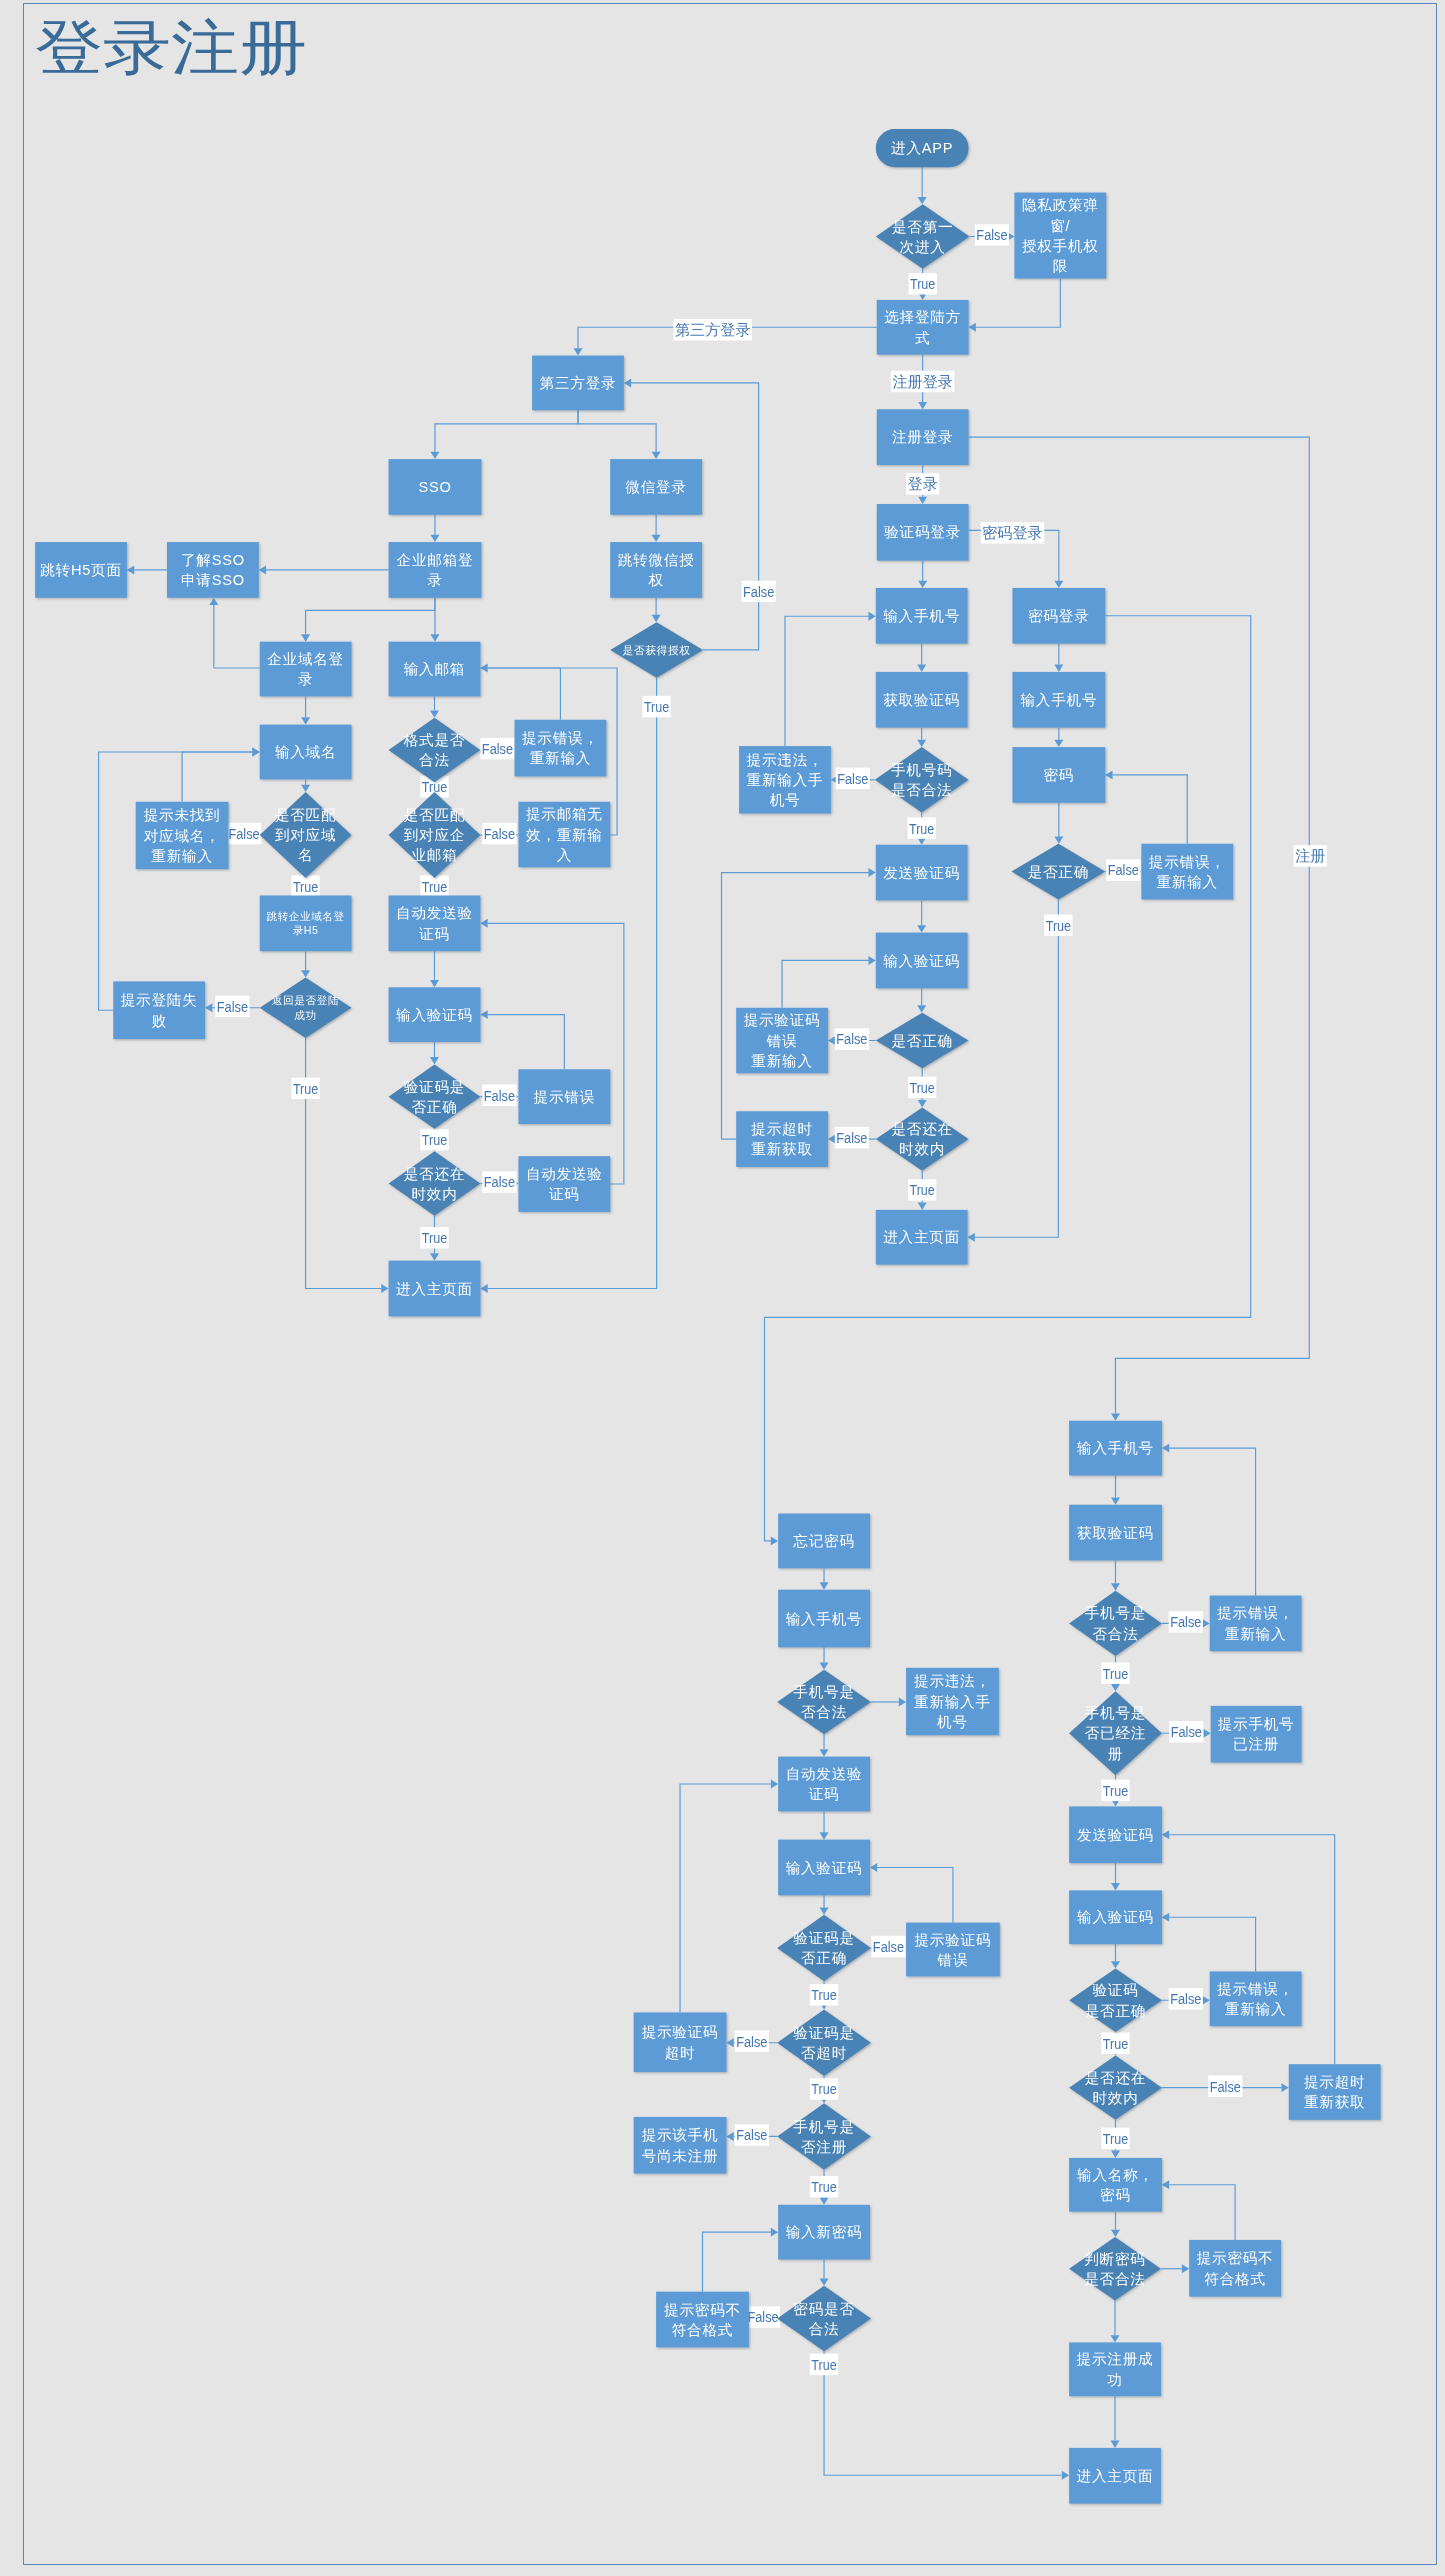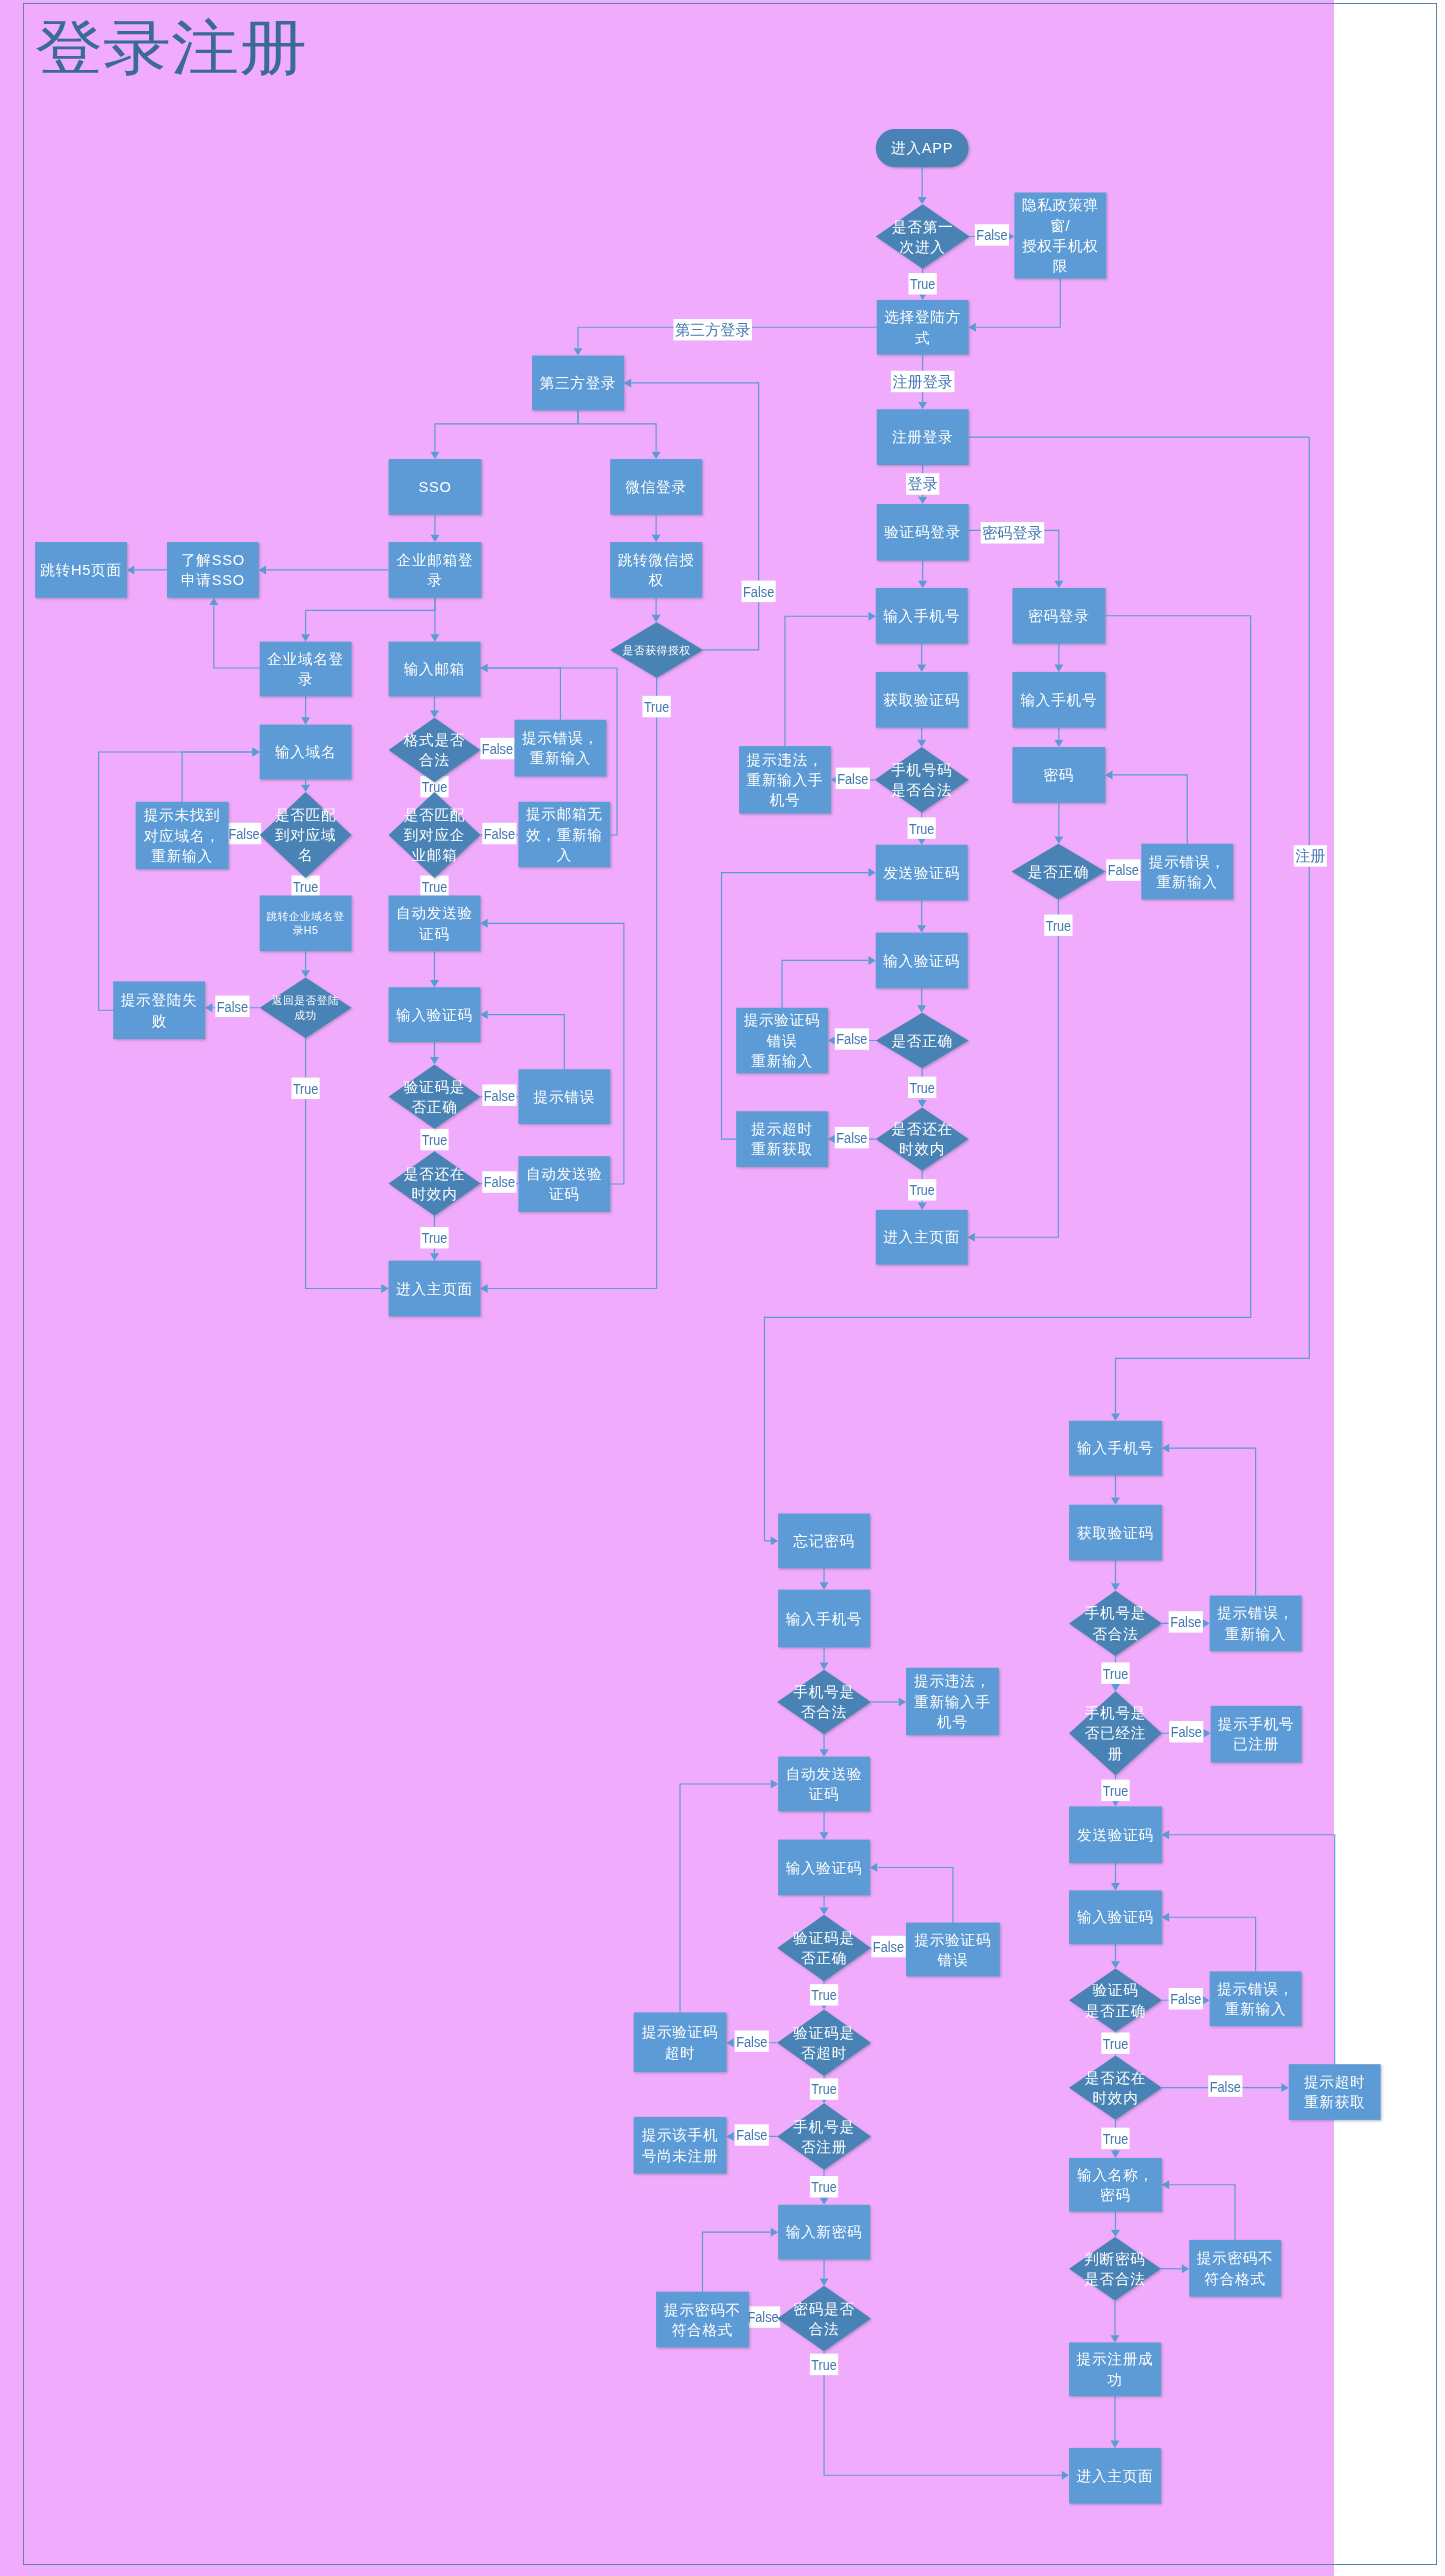--- a/index.html
+++ b/index.html
@@ -1,18 +1,18 @@
 <!DOCTYPE html>
 <html><head>
 <meta charset="utf-8">
 <title>LOGIN FLOW</title>
 <style>
 html,body{margin:0;padding:0;background:#FFFFFF;}
 body{width:1445px;height:2576px;overflow:hidden;font-family:"Liberation Sans",sans-serif;}
-#canvas{position:relative;width:1334px;height:2576px;background:#f0abfc;}
+#canvas{position:relative;width:1445px;height:2576px;background:#e5e5e5;}
 #frame{position:absolute;left:23.4px;top:2.9px;width:1414px;height:2562px;border:1.5px solid #5C86AE;box-sizing:border-box;}
 #title{position:absolute;left:35px;top:12.7px;font-size:68px;letter-spacing:0px;transform:scaleY(0.875);transform-origin:left top;line-height:1.15;color:#3A6A97;font-family:"Liberation Sans",sans-serif;white-space:nowrap;}
 svg{position:absolute;left:0;top:0;}
 .nd-txt{fill:#FFFFFF;font-family:"Liberation Sans",sans-serif;}
 .ed-lbl{fill:#4477B2;font-family:"Liberation Sans",sans-serif;font-size:15.5px;}
 </style>
 </head>
 <body>
 
 <div id="canvas">

